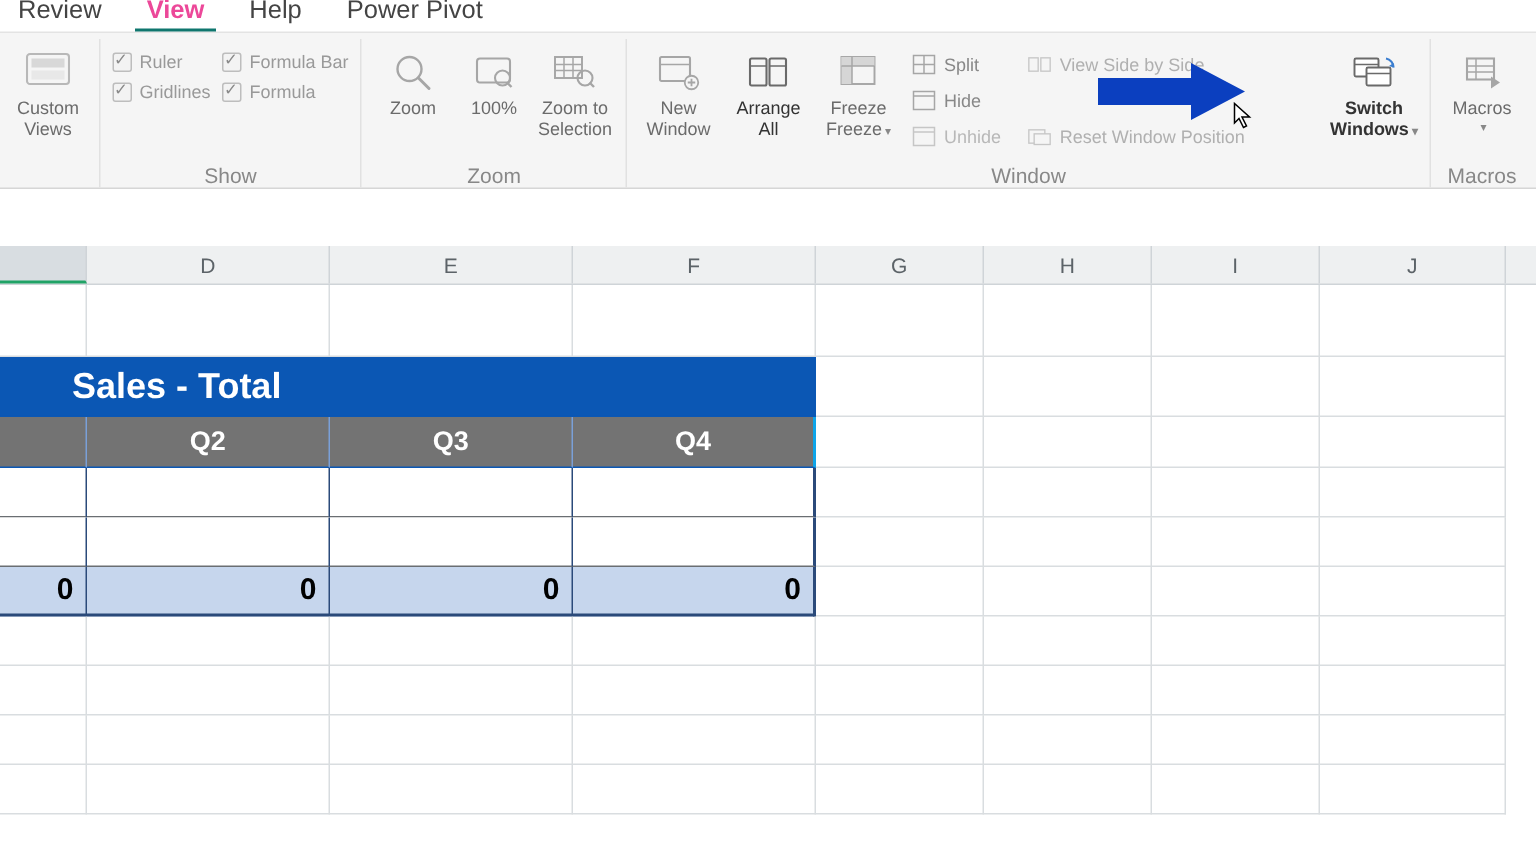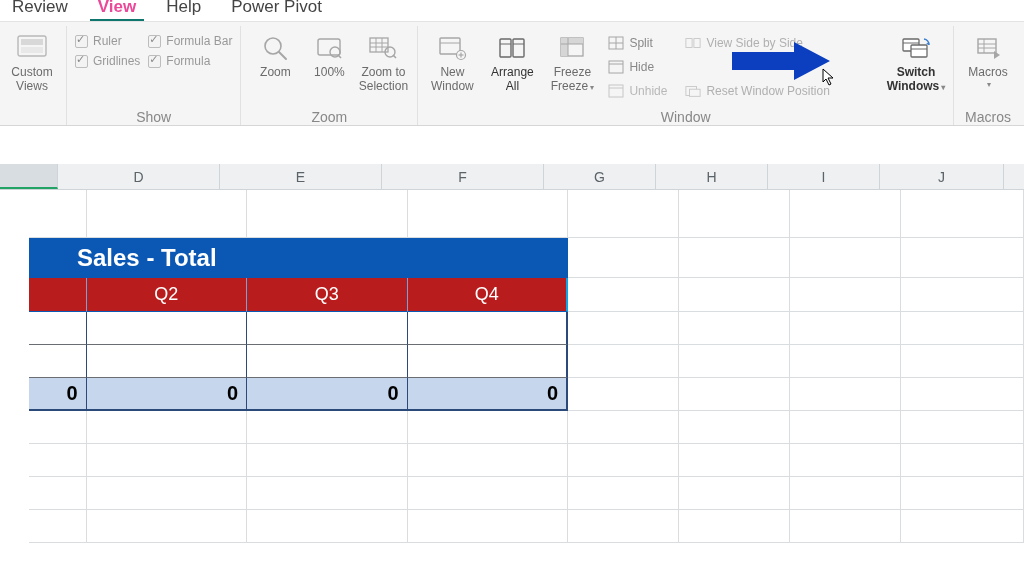--- a/index.html
+++ b/index.html
@@ -175,21 +175,20 @@
     align-items: center;
     justify-content: center;
     color: #5c6368;
     font-size: 14px;
   }
   .ch.selected { background: #d8dde1; border-bottom: 2px solid #21a366; }
 
   .row {
     display: flex;
     height: 33px;
-    padding-left: 29px;
   }
   .row.short { height: 33px; }
   .cell {
     border-right: 1px solid #d9dde0;
     border-bottom: 1px solid #d9dde0;
     display: flex;
     align-items: center;
     justify-content: flex-end;
     padding: 0 8px;
     font-size: 14px;
@@ -200,23 +199,23 @@
     background: #0b57b4;
     color: #fff;
     font-size: 24px;
     font-weight: 700;
     justify-content: flex-start;
     padding-left: 48px;
     border-right: 1px solid #0b57b4;
     border-bottom: 1px solid #0b57b4;
   }
   .qh {
-    background: #b91c1c;
+    background: #737373;
     color: #fff;
-    font-weight: 400;
+    font-weight: 700;
     font-size: 18px;
     justify-content: center;
     border-right: 1px solid #7aa0d8;
     border-bottom: 1px solid #0b57b4;
     text-align: right;
   }
   .data-cell {
     background: #fff;
     border-right: 1px solid #2b4a7a;
     border-bottom: 1px solid #6a6e72;

